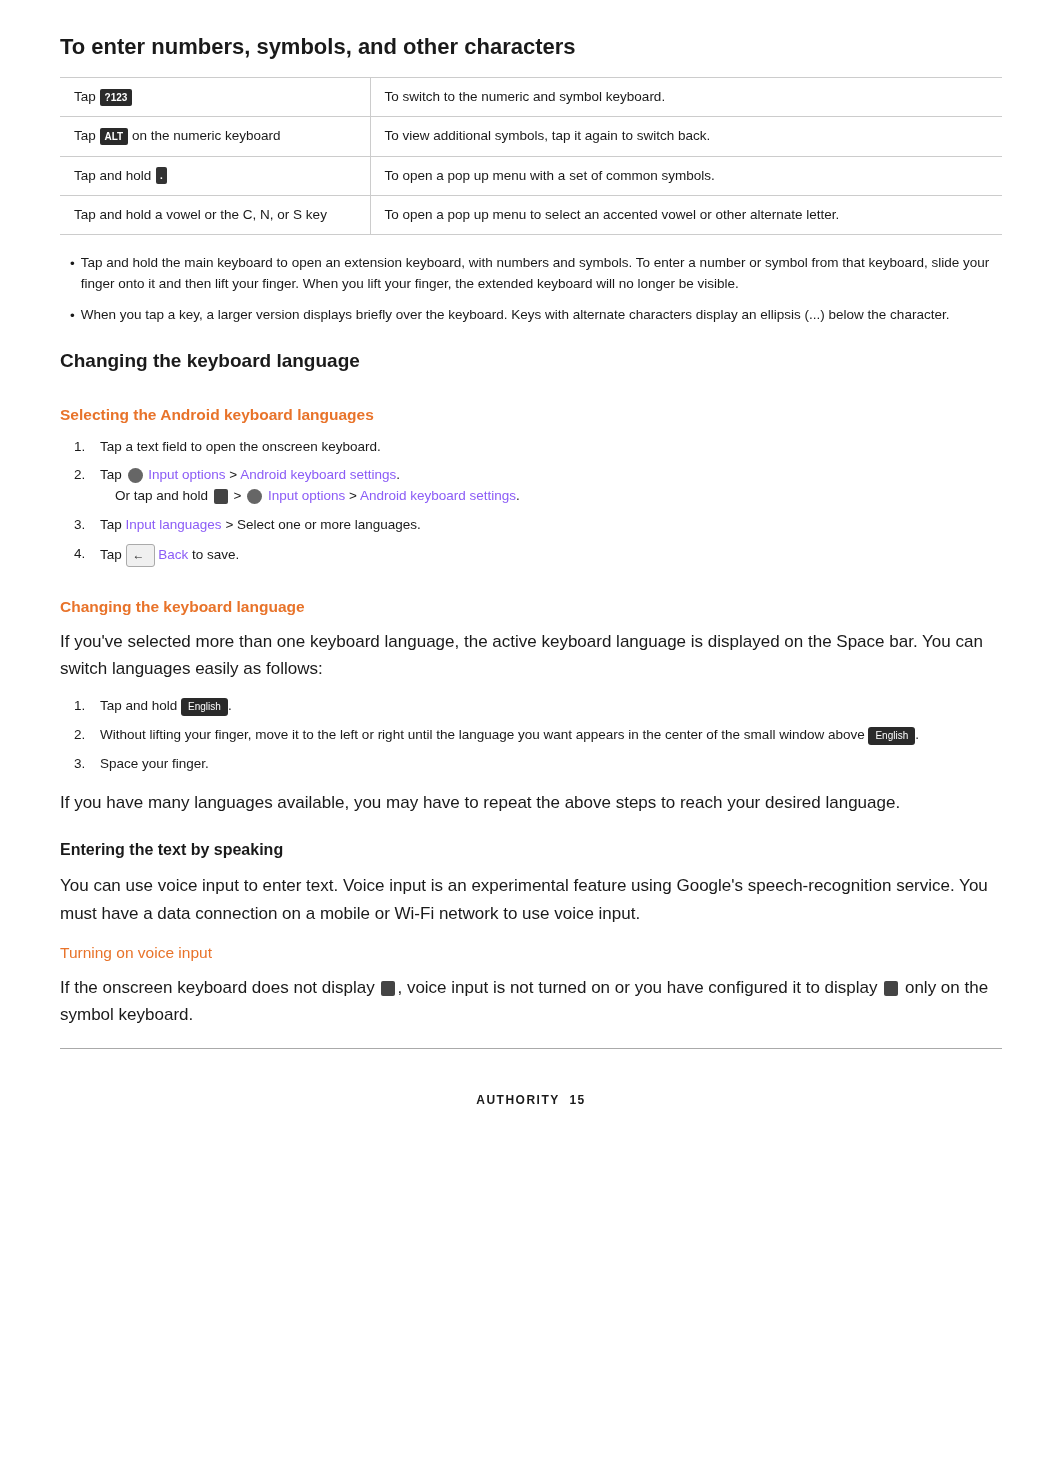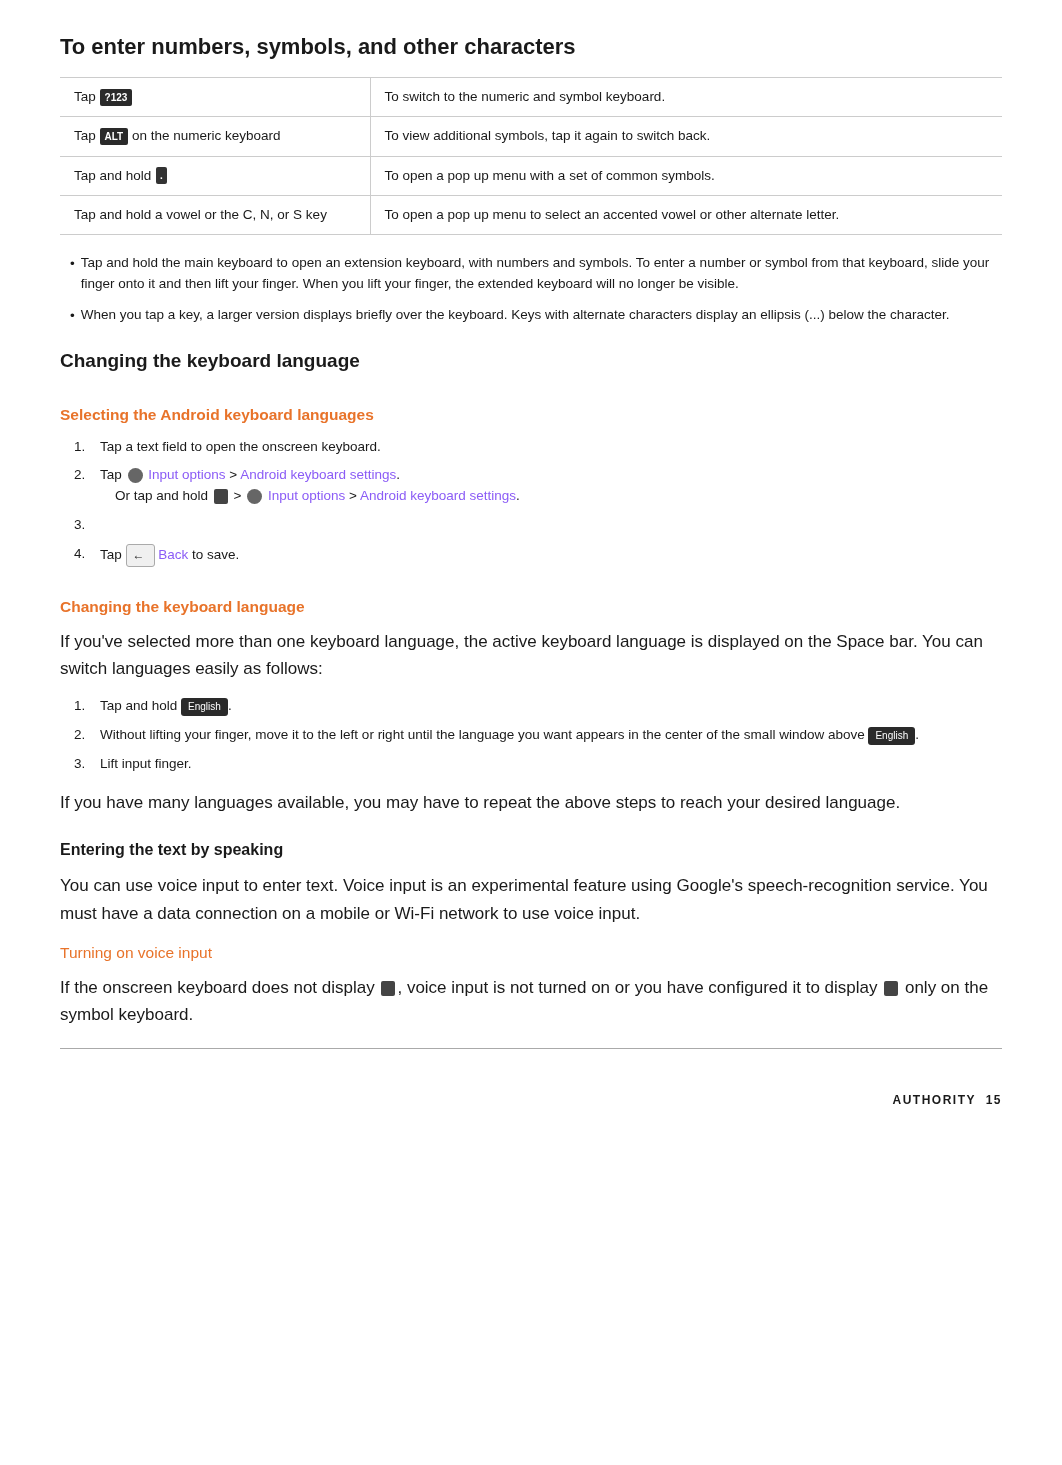--- a/index.html
+++ b/index.html
@@ -154,21 +154,21 @@
 
     h3.sub-heading2 {
       font-size: 15.5px;
       font-weight: 400;
       color: #e8732a;
       margin-top: 14px;
       margin-bottom: 10px;
     }
 
     .footer {
-      text-align: right;
+      text-align: center;
       font-size: 12px;
       font-weight: bold;
       letter-spacing: 1.5px;
       color: #1a1a1a;
       margin-top: 30px;
       text-transform: uppercase;
     }
 
     .footer-line {
       border-top: 1px solid #aaa;
@@ -267,20 +267,21 @@
       <span class="link-text">Input options</span> &gt; <span class="link-text">Android keyboard settings</span>.<br>
       &nbsp;&nbsp;&nbsp;&nbsp;Or tap and hold
       <span class="icon-small-sq" style="display:inline-block;width:14px;height:15px;background:#444;border-radius:2px;vertical-align:middle;margin:0 2px;"></span>
       &gt;
       <span class="icon-gear" style="display:inline-block;width:15px;height:15px;background:#666;border-radius:50%;vertical-align:middle;margin:0 2px;"></span>
       <span class="link-text">Input options</span> &gt; <span class="link-text">Android keyboard settings</span>.
     </span>
   </div>
   <div class="ordered-item">
     <span class="ordered-num">3.</span>
+    <span>Tap <span class="link-text">Input languages</span> &gt; Select one or more languages.</span>
   </div>
   <div class="ordered-item">
     <span class="ordered-num">4.</span>
     <span>Tap <span class="back-btn">
           <span class="back-btn-arrow">←</span>
         </span> <span class="link-text">Back</span> to save.</span>
   </div>
 </div>
 
 <h3 class="sub-heading">Changing the keyboard language</h3>
@@ -291,21 +292,21 @@
   <div class="ordered-item">
     <span class="ordered-num">1.</span>
     <span>Tap and hold <span class="lang-key">English</span>.</span>
   </div>
   <div class="ordered-item">
     <span class="ordered-num">2.</span>
     <span>Without lifting your finger, move it to the left or right until the language you want appears in the center of the small window above <span class="lang-key">English</span>.</span>
   </div>
   <div class="ordered-item">
     <span class="ordered-num">3.</span>
-    <span>Lift input finger.</span>
+    <span>Space your finger.</span>
   </div>
 </div>
 
 <p class="paragraph">If you have many languages available, you may have to repeat the above steps to reach your desired language.</p>
 
 <h2 class="section-heading2">Entering the text by speaking</h2>
 
 <p class="paragraph">You can use voice input to enter text. Voice input is an experimental feature using Google's speech-recognition service. You must have a data connection on a mobile or Wi-Fi network to use voice input.</p>
 
 <h3 class="sub-heading2">Turning on voice input</h3>

